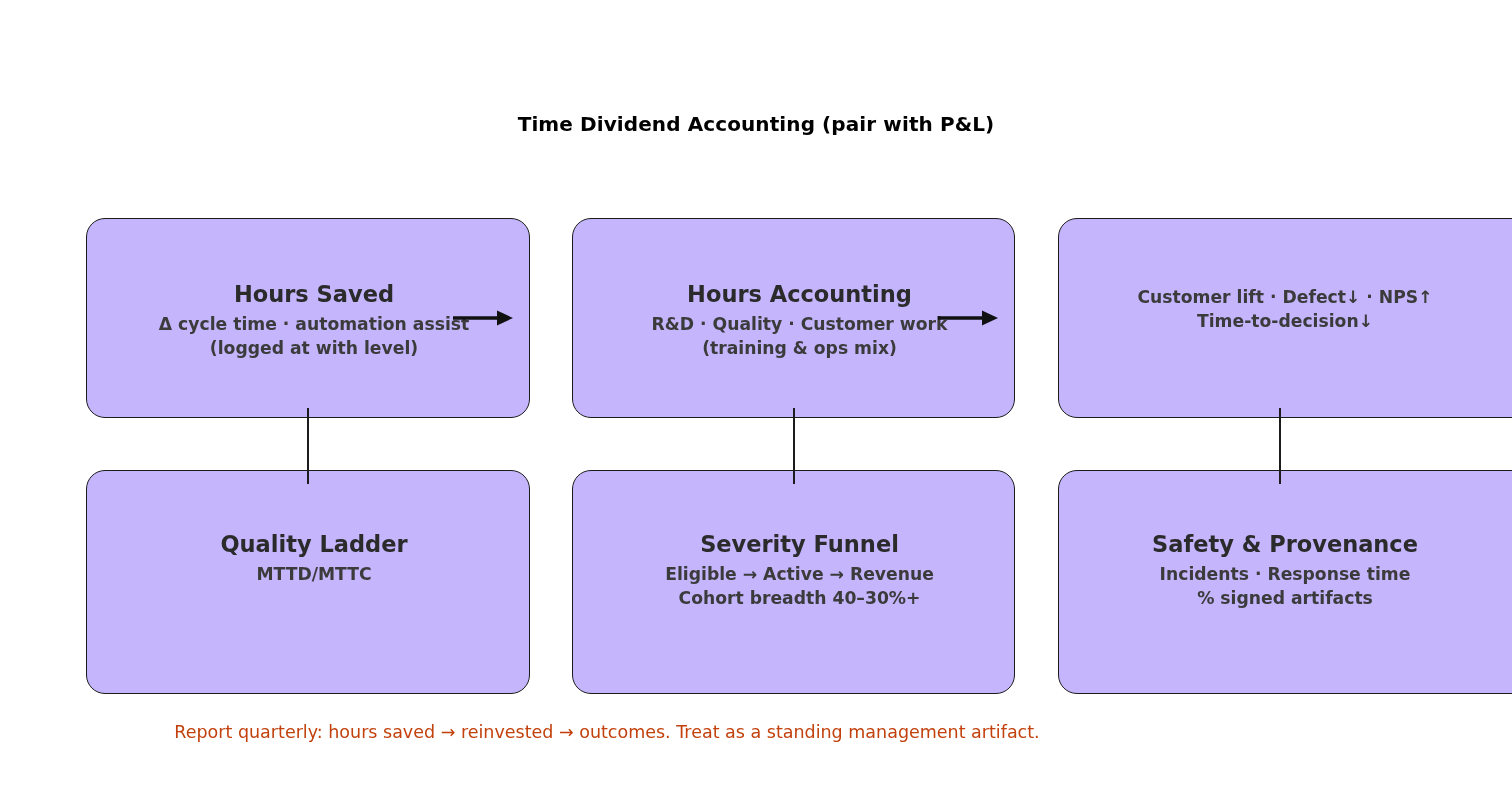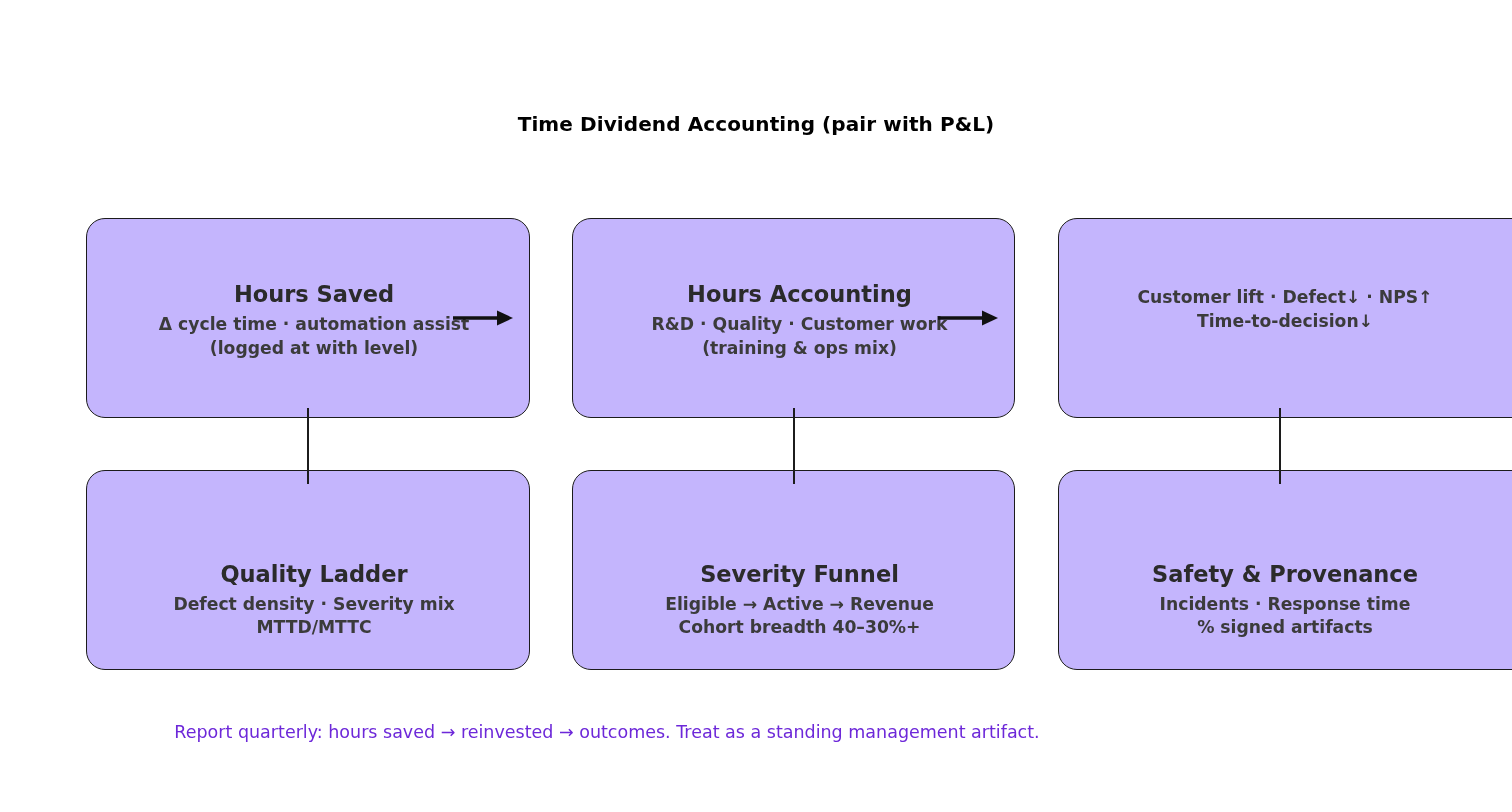--- a/index.html
+++ b/index.html
@@ -60,21 +60,21 @@
     font-weight:bold;
     color:#3b3b3b;
     line-height:23.5px;
     margin-top:5px;
     white-space:nowrap;
   }
   .card-sub .l2 { display:block; }
 
   
   .row-top    { top:218px; height:200px; }
-  .row-bottom { top:470px; height:200px;justify-content:center; }
+  .row-bottom { top:470px; height:224px; }
   .row-top .card-inner    { margin-top:62px; }
   .row-bottom .card-inner { margin-top:60px; }
 
   
   .col-1 { left:86px;   width:444px; }
   .col-2 { left:572px;  width:443px; }
   .col-3 { left:1058px; width:443px; }
   
   .col-3.clipped { width:486px; }
 
@@ -95,21 +95,21 @@
     height:76px;
   }
 
   
   #footer-caption {
     position:absolute;
     left:0; top:722px;
     width:1214px;
     text-align:center;
     font-size:17.5px;
-    color:#6d28d9;
+    color:#c2410c;
     white-space:nowrap;
   }
 </style>
 </head>
 <body>
 
 <div id="canvas">
 
   <div id="diagram-title">Time Dividend Accounting (pair with P&amp;L)</div>
 
@@ -139,21 +139,20 @@
         <span>Customer lift · Defect↓ · NPS↑</span>
         <span class="l2">Time-to-decision↓</span>
       </div>
     </div>
   </div>
 
   <div class="card row-bottom col-1">
     <div class="card-inner">
       <div class="card-title">Quality Ladder</div>
       <div class="card-sub">
-        <span>Defect density · Severity mix</span>
         <span class="l2">MTTD/MTTC</span>
       </div>
     </div>
   </div>
 
   <div class="card row-bottom col-2">
     <div class="card-inner">
       <div class="card-title">Severity Funnel</div>
       <div class="card-sub">
         <span>Eligible → Active → Revenue</span>

